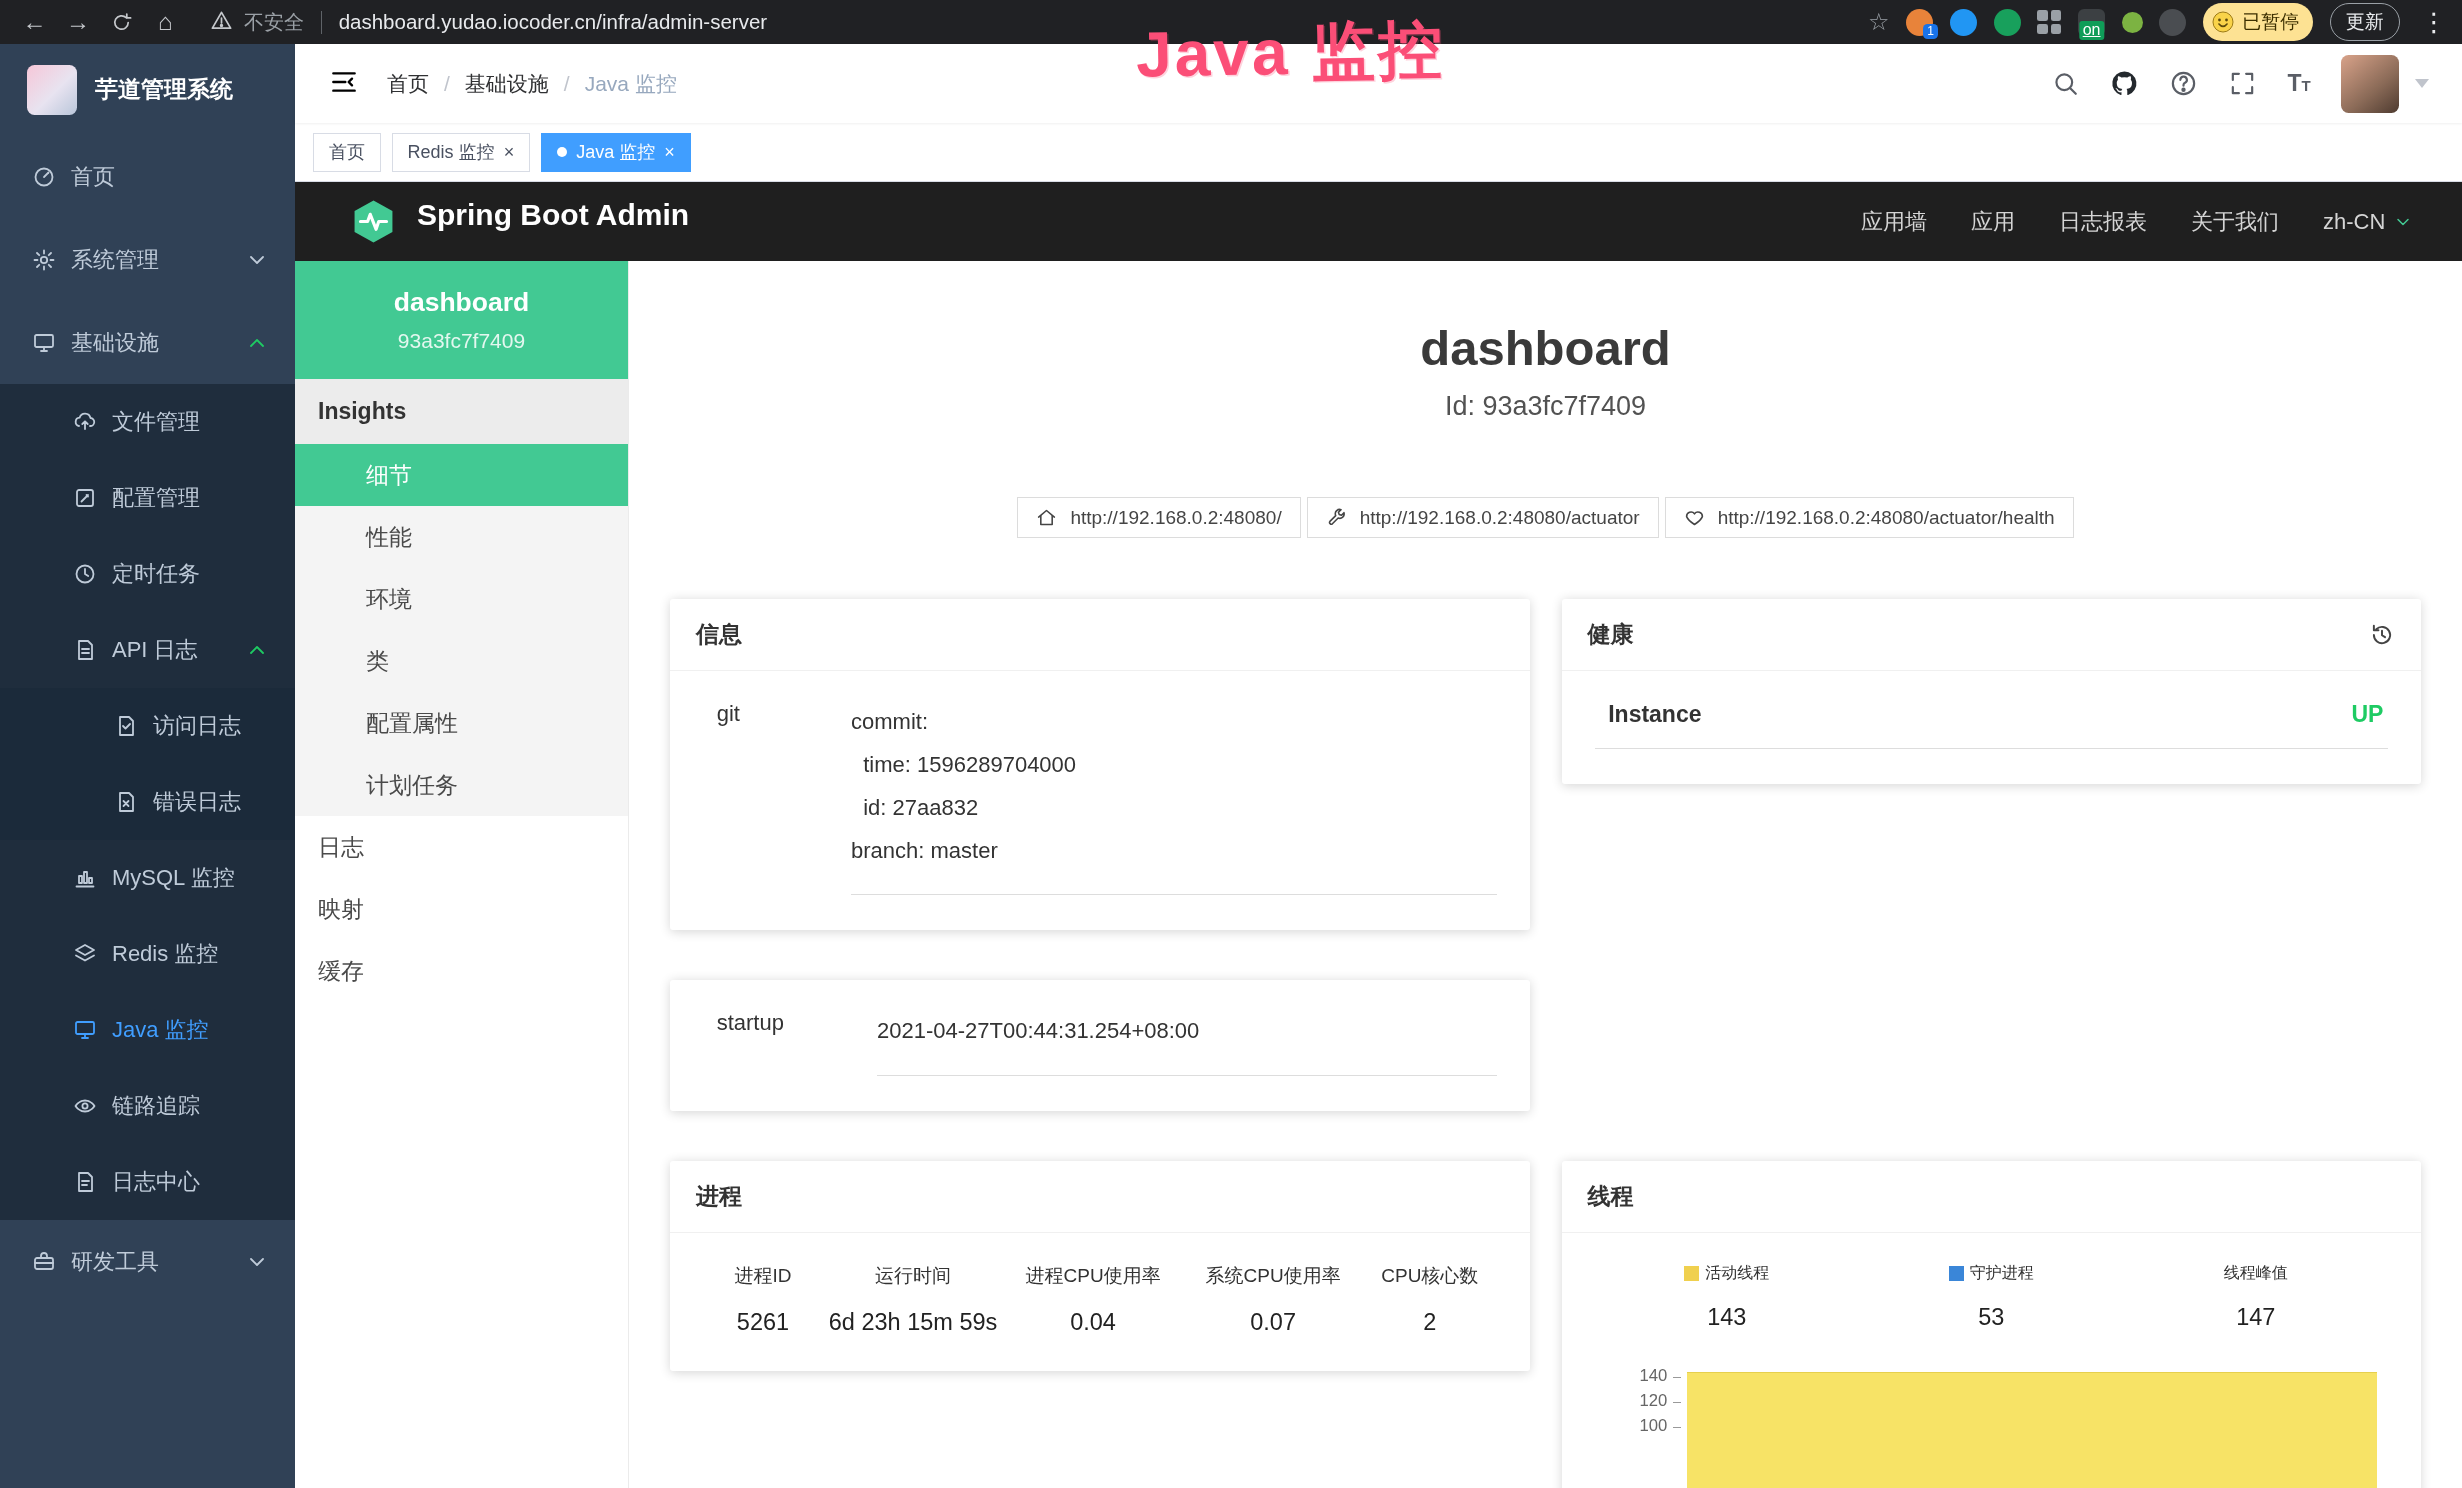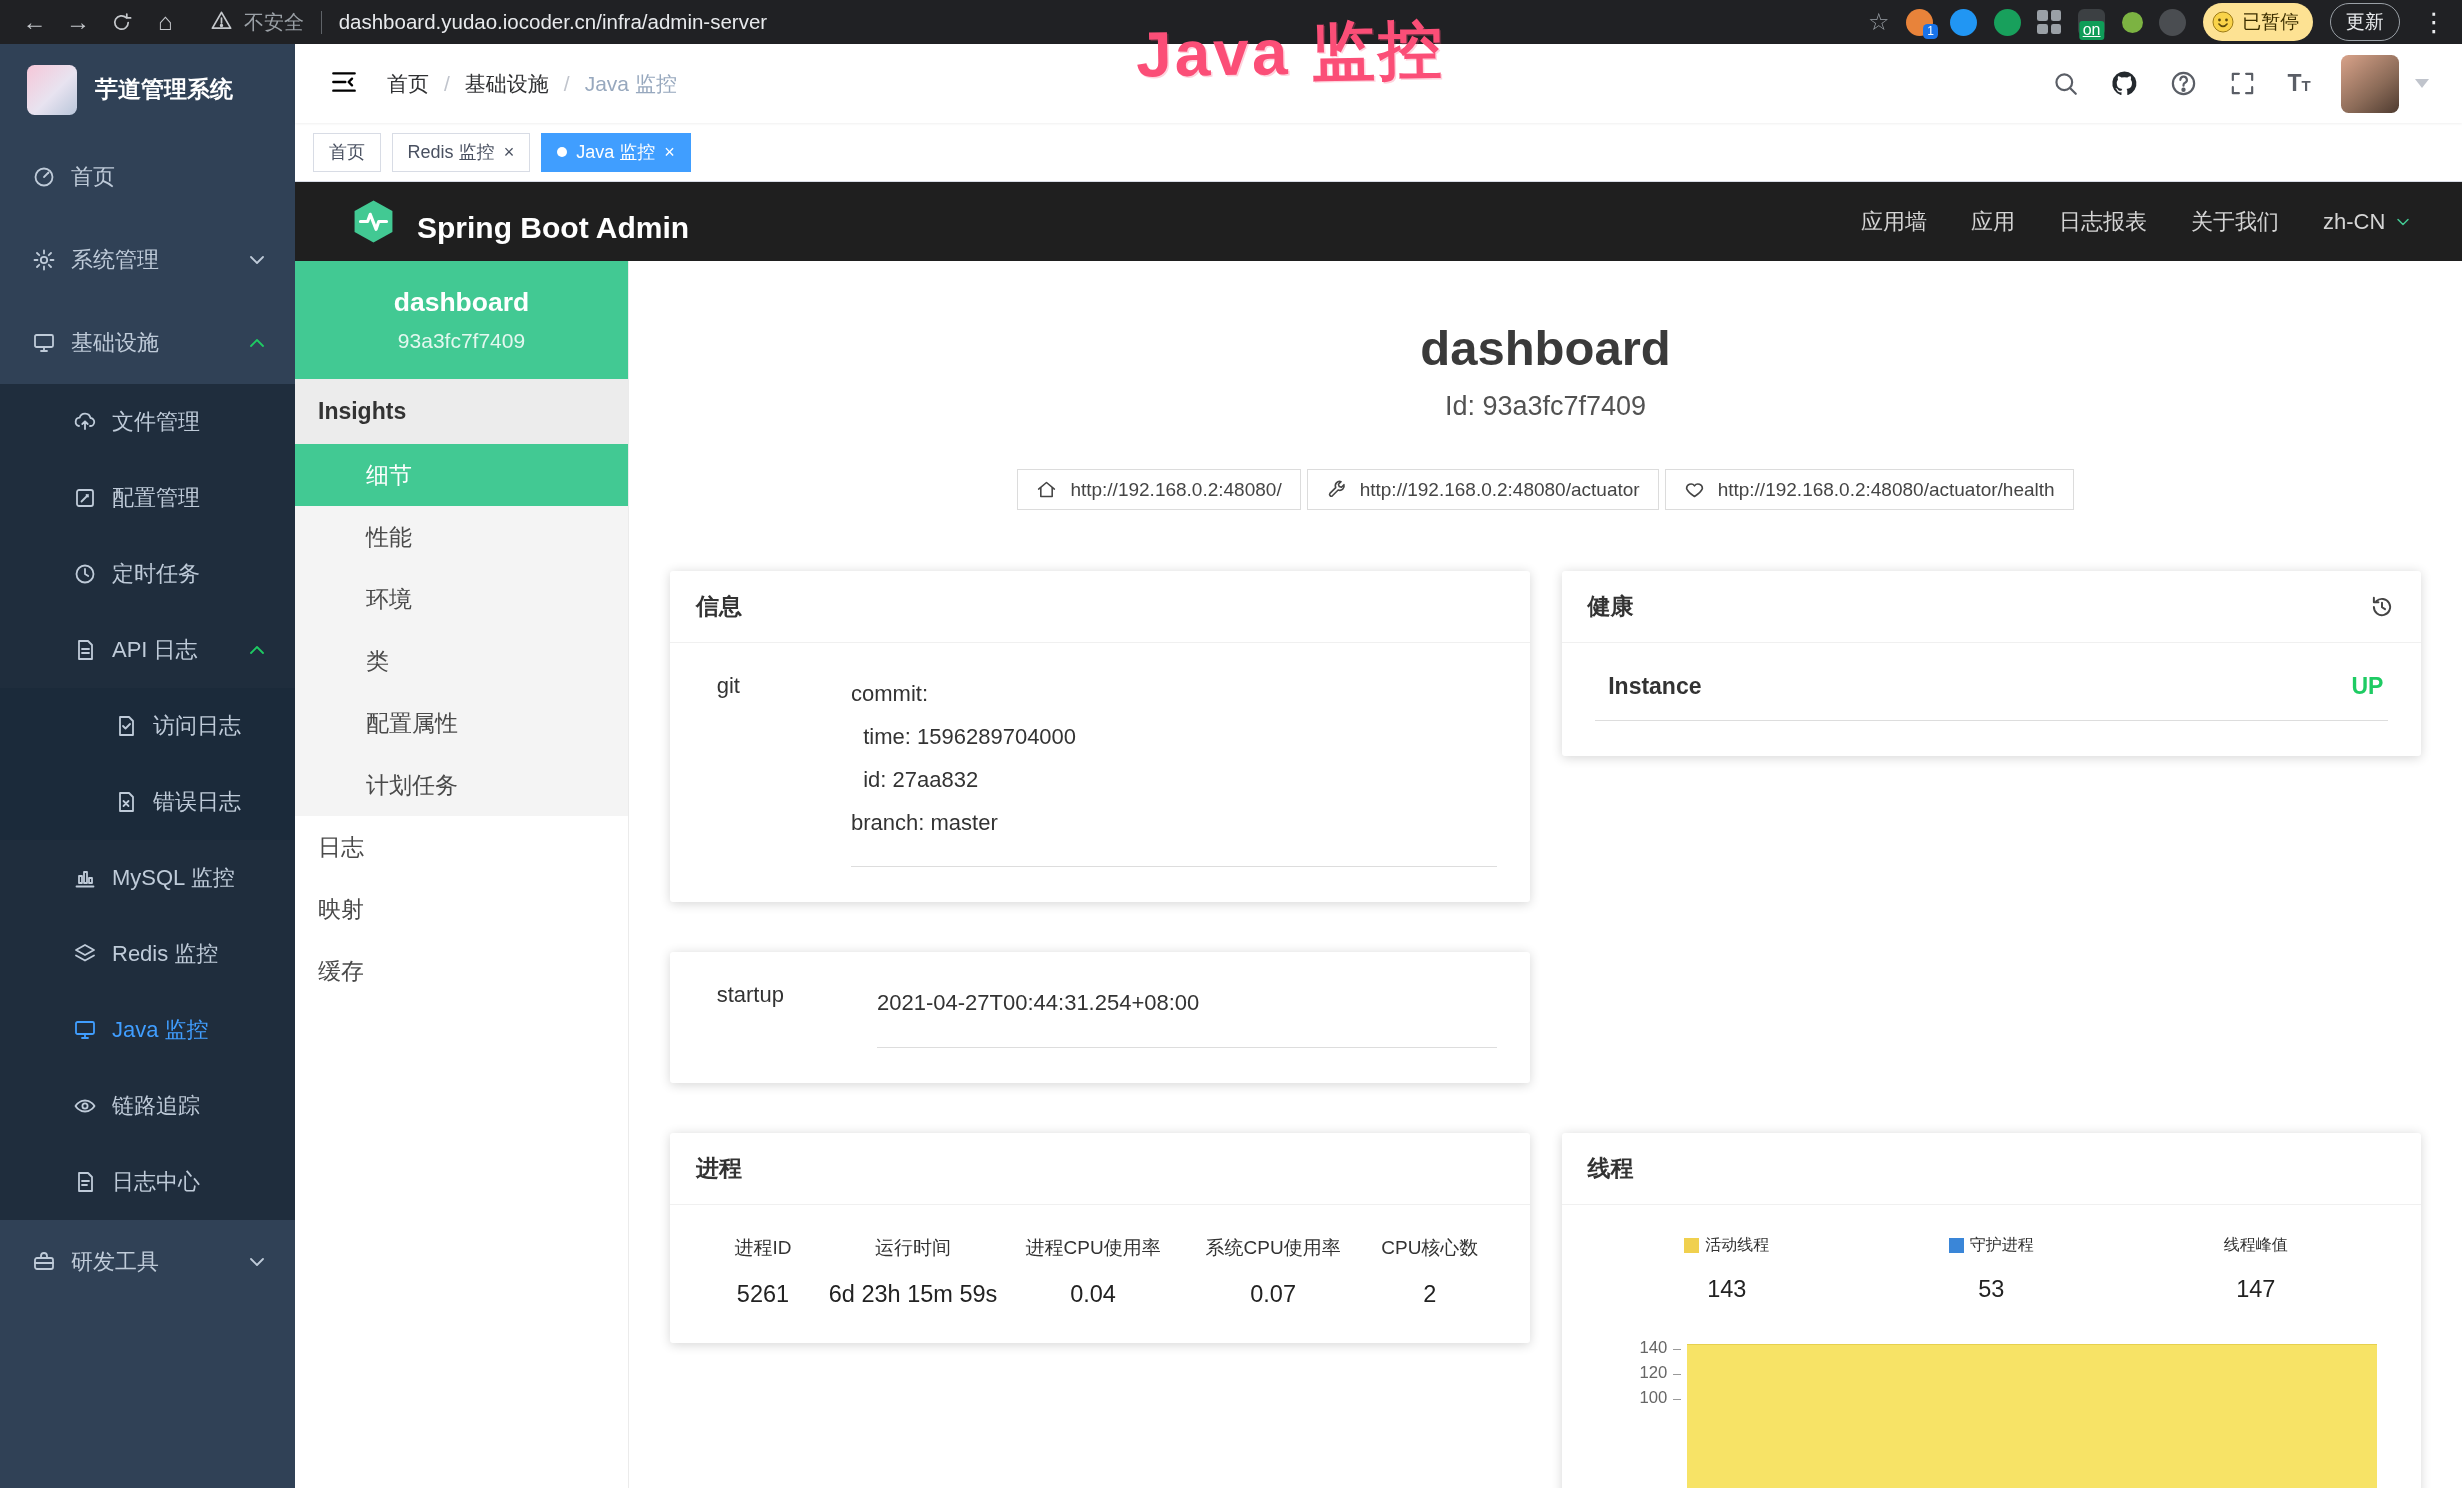--- a/index.html
+++ b/index.html
@@ -76,21 +76,21 @@
   .tag { height:39px; display:flex; align-items:center; gap:9px; padding:0 15px;
     border:0.8px solid #d8dce5; background:#fff; color:#495060; font-size:18px; cursor:pointer; }
   .tag .x { font-size:18px; line-height:1; }
   .tag.active { background:#409EFF; border-color:#409EFF; color:#fff; }
   .tag.active .dot { width:10.6px; height:10.6px; border-radius:50%; background:#fff; }
 
   
   .sba { flex:1; display:flex; flex-direction:column; min-height:0; }
   .sba-header { height:79px; background:#1f1f1f; display:flex; align-items:center;
     padding:0 49px 0 55px; color:#fff; flex-shrink:0; }
-  .sba-brand { display:flex; align-items:flex-end; gap:20px; font-size:30px; font-weight:700; }
+  .sba-brand { display:flex; align-items:flex-start; gap:20px; font-size:30px; font-weight:700; }
   .sba-logo { width:47px; height:47px; }
   .sba-nav { margin-left:auto; display:flex; align-items:center; gap:44px; font-size:22px; color:#d5d5d5; }
   .sba-nav .locale { display:flex; align-items:center; gap:7.6px; }
   .locale-chev { width:20px; height:20px; }
 
   .sba-body { flex:1; display:flex; min-height:0; background:#fff; }
   .sba-side { width:334px; flex-shrink:0; border-right:0.8px solid #ebebeb; font-size:23px; color:#4a4a4a; }
   .inst-head { height:118px; background:#42c993; color:#fff; display:flex; flex-direction:column;
     align-items:center; justify-content:center; gap:10.6px; }
   .inst-name { font-size:26.5px; font-weight:700; }
@@ -99,21 +99,21 @@
     font-weight:700; color:#333; }
   .g-item { height:62px; background:#f4f4f4; display:flex; align-items:center; padding-left:71px; cursor:pointer; }
   .g-item.active { background:#42c993; color:#fff; }
   .s-item { height:62px; display:flex; align-items:center; padding-left:23px; cursor:pointer; }
 
   .sba-main { flex:1; min-width:0; overflow:hidden; padding:0 41px; }
   .page-title { text-align:center; margin-top:59px; font-size:49px; font-weight:700; color:#3a3a3a; }
   .page-sub { text-align:center; margin-top:15px; font-size:27px; color:#525252; }
   .chips { display:flex; justify-content:center; gap:6px; margin-top:47px; }
   .chip { display:flex; align-items:center; gap:13px; border:0.8px solid #dcdcdc; background:#fff;
-    height:41px; padding:0 18px; font-size:19px; color:#454545; cursor:pointer; }
+    height:41px; padding:0 18px; font-size:19px; color:#454545; cursor:pointer;margin-top:28px; }
   .chip svg { width:21px; height:21px; }
 
   .cards { display:grid; grid-template-columns:1fr 1fr; column-gap:32px; row-gap:50px;
     margin-top:61px; align-items:start; }
   .card { background:#fff; border-radius:3px; box-shadow:0 1.5px 10.6px rgba(0,0,0,.16); }
   .card-h { display:flex; align-items:center; padding:20px 26px; font-size:23px; font-weight:700;
     color:#333; border-bottom:1.5px solid #f0f0f0; }
   .card-h .spacer { flex:1; }
   .hist-ic { width:26px; height:26px; color:#444; }
   .card-b { padding:30px 33px 35px; font-size:22px; color:#333; }

